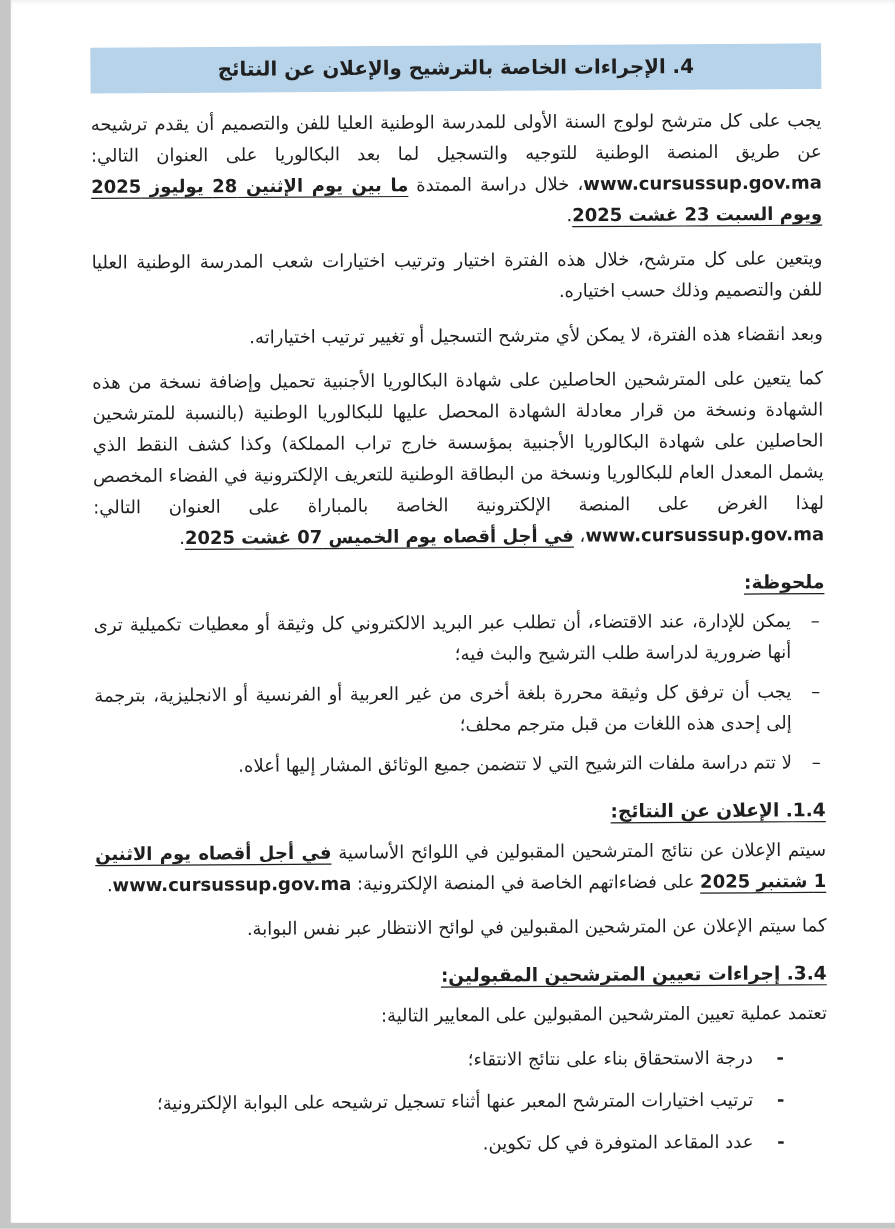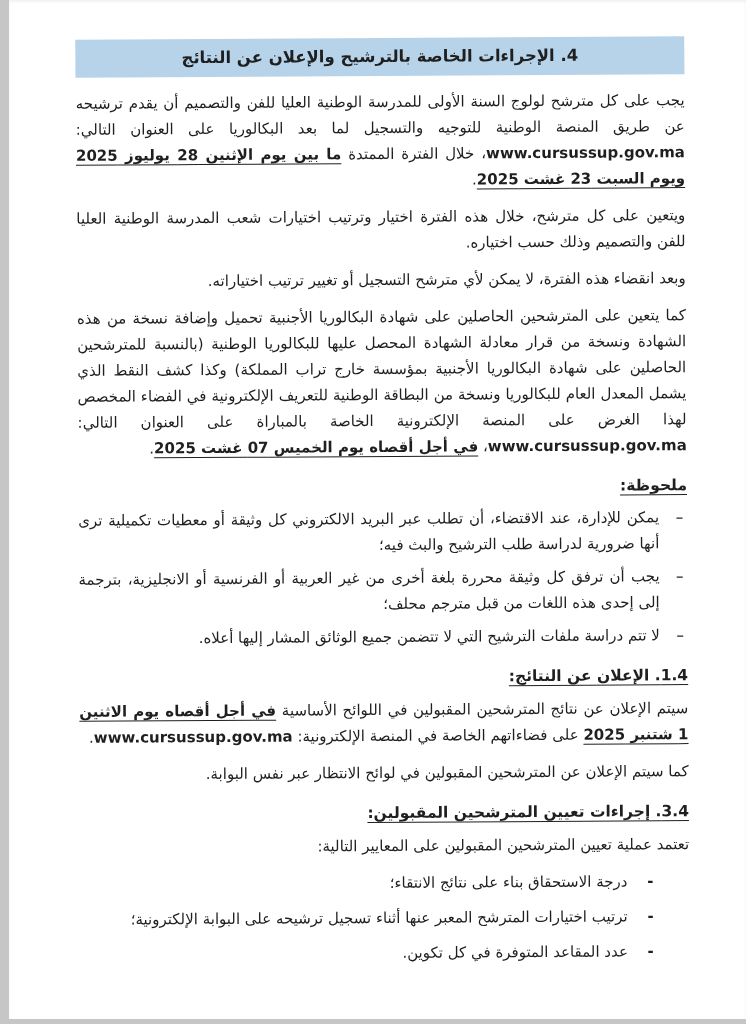--- a/index.html
+++ b/index.html
@@ -71,21 +71,21 @@
 </head>
 <body>
 
 <div class="page">
   <div class="content">
 
     <div class="title-bar">
       <span>4. الإجراءات الخاصة بالترشيح والإعلان عن النتائج</span>
     </div>
 
-    <p class="para"><span>يجب على كل مترشح لولوج السنة الأولى للمدرسة الوطنية العليا للفن والتصميم أن يقدم ترشيحه عن طريق المنصة الوطنية للتوجيه والتسجيل لما بعد البكالوريا على العنوان التالي: </span><span class="url">www.cursussup.gov.ma</span><span>، خلال الفترة الممتدة </span><span class="b u">ما بين يوم الإثنين 28 يوليوز 2025 ويوم السبت 23 غشت 2025</span><span>.</span></p>
+    <p class="para"><span>يجب على كل مترشح لولوج السنة الأولى للمدرسة الوطنية العليا للفن والتصميم أن يقدم ترشيحه عن طريق المنصة الوطنية للتوجيه والتسجيل لما بعد البكالوريا على العنوان التالي: </span><span class="url">www.cursussup.gov.ma</span><span>، خلال دراسة الممتدة </span><span class="b u">ما بين يوم الإثنين 28 يوليوز 2025 ويوم السبت 23 غشت 2025</span><span>.</span></p>
 
     <p class="para">ويتعين على كل مترشح، خلال هذه الفترة اختيار وترتيب اختيارات شعب المدرسة الوطنية العليا للفن والتصميم وذلك حسب اختياره.</p>
 
     <p class="para">وبعد انقضاء هذه الفترة، لا يمكن لأي مترشح التسجيل أو تغيير ترتيب اختياراته.</p>
 
     <p class="para"><span>كما يتعين على المترشحين الحاصلين على شهادة البكالوريا الأجنبية تحميل وإضافة نسخة من هذه الشهادة ونسخة من قرار معادلة الشهادة المحصل عليها للبكالوريا الوطنية (بالنسبة للمترشحين الحاصلين على شهادة البكالوريا الأجنبية بمؤسسة خارج تراب المملكة) وكذا كشف النقط الذي يشمل المعدل العام للبكالوريا ونسخة من البطاقة الوطنية للتعريف الإلكترونية في الفضاء المخصص لهذا الغرض على المنصة الإلكترونية الخاصة بالمباراة على العنوان التالي: </span><span class="url">www.cursussup.gov.ma</span><span>، </span><span class="b u">في أجل أقصاه يوم الخميس 07 غشت 2025</span><span>.</span></p>
 
     <div class="subheading">ملحوظة:</div>
 
     <div class="list note-list">

